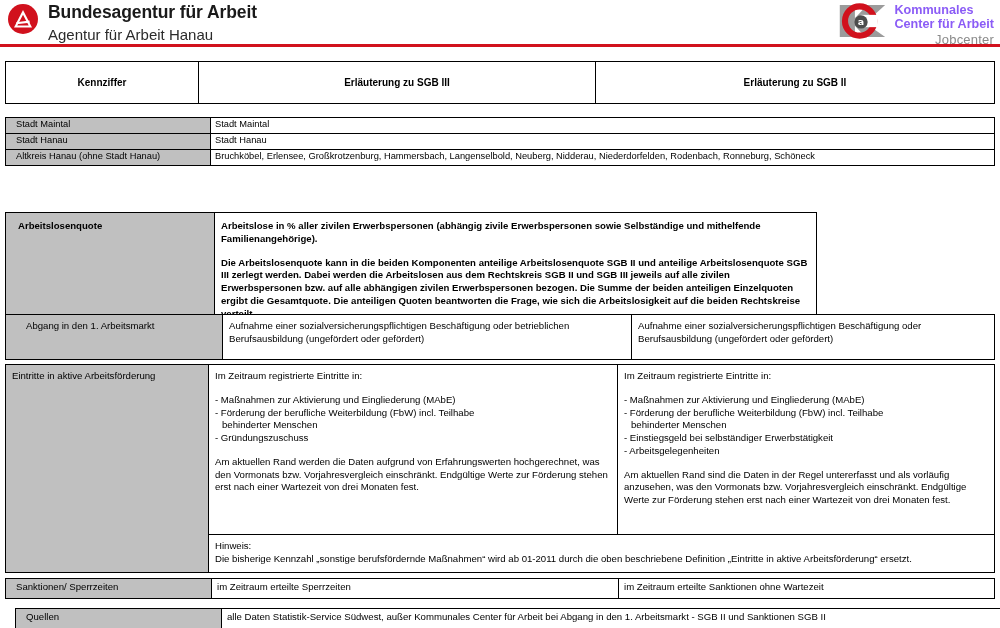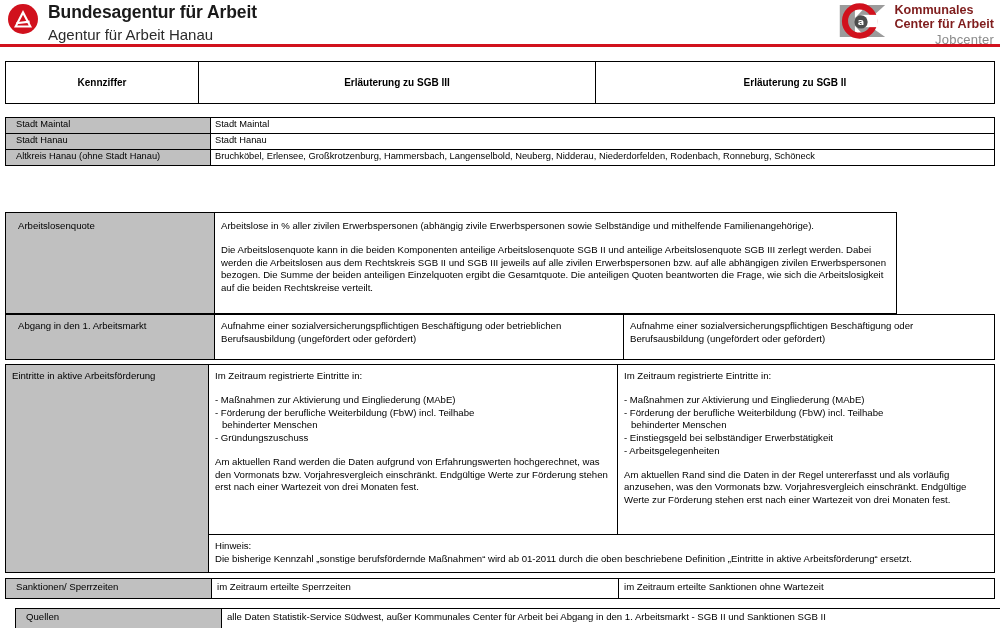--- a/index.html
+++ b/index.html
@@ -74,21 +74,21 @@
   }
   .kca-text {
     margin-left: 6px;
     line-height: 1.08;
     padding-top: 2px;
   }
   .kca-l1, .kca-l2 {
     display: block;
     font-size: 12.6px;
     font-weight: bold;
-    color: #7f1d1d;
+    color: #8b5cf6;
   }
   .kca-jc {
     display: block;
     font-size: 13px;
     color: #8a8a8a;
     text-align: right;
     margin-top: 2px;
     letter-spacing: 0.2px;
   }
   .red-rule {
@@ -150,40 +150,41 @@
     line-height: 1.25;
   }
   #regions-table td.lbl-left {
     padding-left: 10px;
   }
 
   
   #quote-table {
     left: 5px;
     top: 212px;
-    width: 892px;
+    width: 812px;
+    font-weight: bold;
   }
   #quote-table td {
     padding: 7px 6px 7px 6px;
   }
   #quote-table .lbl-left { padding-left: 12px; }
   .para { margin: 0 0 11px 0; }
   .para:last-child { margin-bottom: 0; }
 
   
   #abgang-table {
     left: 5px;
     top: 314px;
     width: 990px;
   }
   #abgang-table td {
     height: 34px;
     padding: 5px 6px;
   }
-  #abgang-table .lbl-left { padding-left: 12px; margin-left: 40px; }
+  #abgang-table .lbl-left { padding-left: 20px; margin-left: 40px; }
 
   
   #eintritte-table {
     left: 5px;
     top: 364px;
     width: 990px;
   }
   #eintritte-table td {
     padding: 5px 6px 4px 6px;
   }

